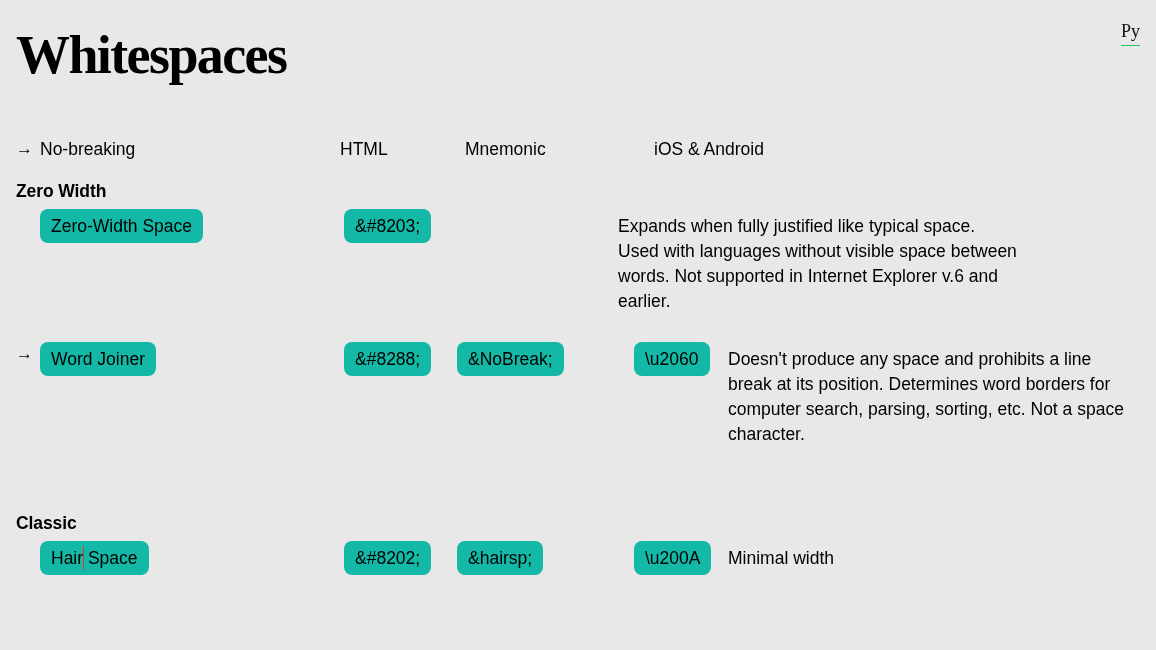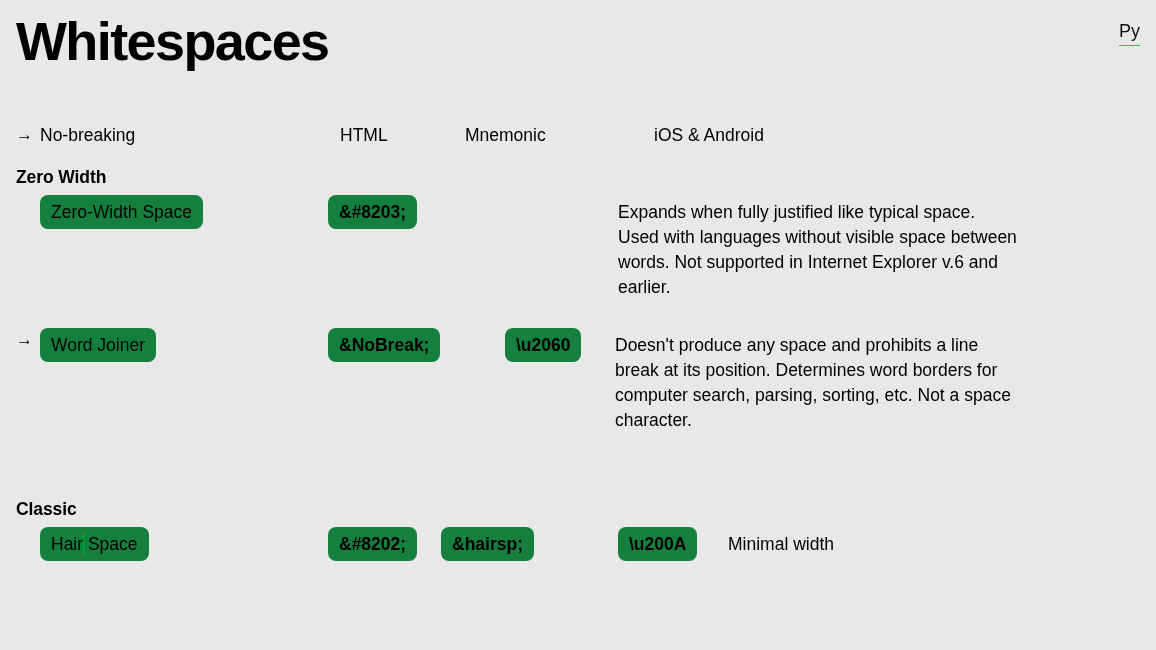--- a/index.html
+++ b/index.html
@@ -20,21 +20,22 @@
   .page {
     position: relative;
     width: 1156px;
     height: 650px;
     padding: 0;
   }
 
   
   .masthead {
     position: relative;
-    padding: 6px 16px 0 16px;
+    padding: 20px 16px 0 16px;
+    font-family: Liberation Serif, serif;
   }
   .site-title {
     font-size: 54px;
     line-height: 1.02;
     font-weight: 700;
     letter-spacing: -1.6px;
     margin: 0;
     padding-top: 8px;
   }
   .lang-switch {
@@ -103,40 +104,40 @@
     margin: 0 0 6px 0;
     letter-spacing: -0.1px;
   }
 
   .data-row {
     margin-bottom: 28px;
   }
 
   .pill {
     display: inline-block;
-    background: #15803d;
+    background: #14b8a6;
     border-radius: 8px;
     padding: 6px 11px;
     font-size: 17.5px;
     line-height: 22px;
     color: #000;
     white-space: nowrap;
     cursor: pointer;
     position: relative;
   }
   .pill.caret::after {
     content: "";
     position: absolute;
     top: 5px;
     bottom: 5px;
     width: 1px;
     background: #e23b2e;
   }
 
-  .col-html .pill, .col-mnem .pill, .col-unicode .pill { margin-left: 0; font-weight: bold; }
+  .col-html .pill, .col-mnem .pill, .col-unicode .pill { margin-left: 16px; }
 
   .desc {
     font-size: 17.5px;
     line-height: 25px;
     color: #000;
     max-width: 400px;
     padding-top: 5px;
   }
 
   .spacer-lg { height: 36px; }
@@ -181,20 +182,23 @@
         <div class="col-desc">
           <div class="desc">Expands when fully justified like typical space. Used with languages without visible space between words. Not supported in Internet Explorer v.6 and earlier.</div>
         </div>
       </div>
 
       <div class="row data-row">
         <div class="col-name">
           <span class="arrow-cell">→</span>
           <span class="pill">Word Joiner</span>
         </div>
+        <div class="col-html">
+          <span class="pill">&amp;#8288;</span>
+        </div>
         <div class="col-mnem">
           <span class="pill">&amp;NoBreak;</span>
         </div>
         <div class="col-unicode">
           <span class="pill">\u2060</span>
         </div>
         <div class="col-desc">
           <div class="desc">Doesn't produce any space and prohibits a line break at its position. Determines word borders for computer search, parsing, sorting, etc. Not a space character.</div>
         </div>
       </div>

